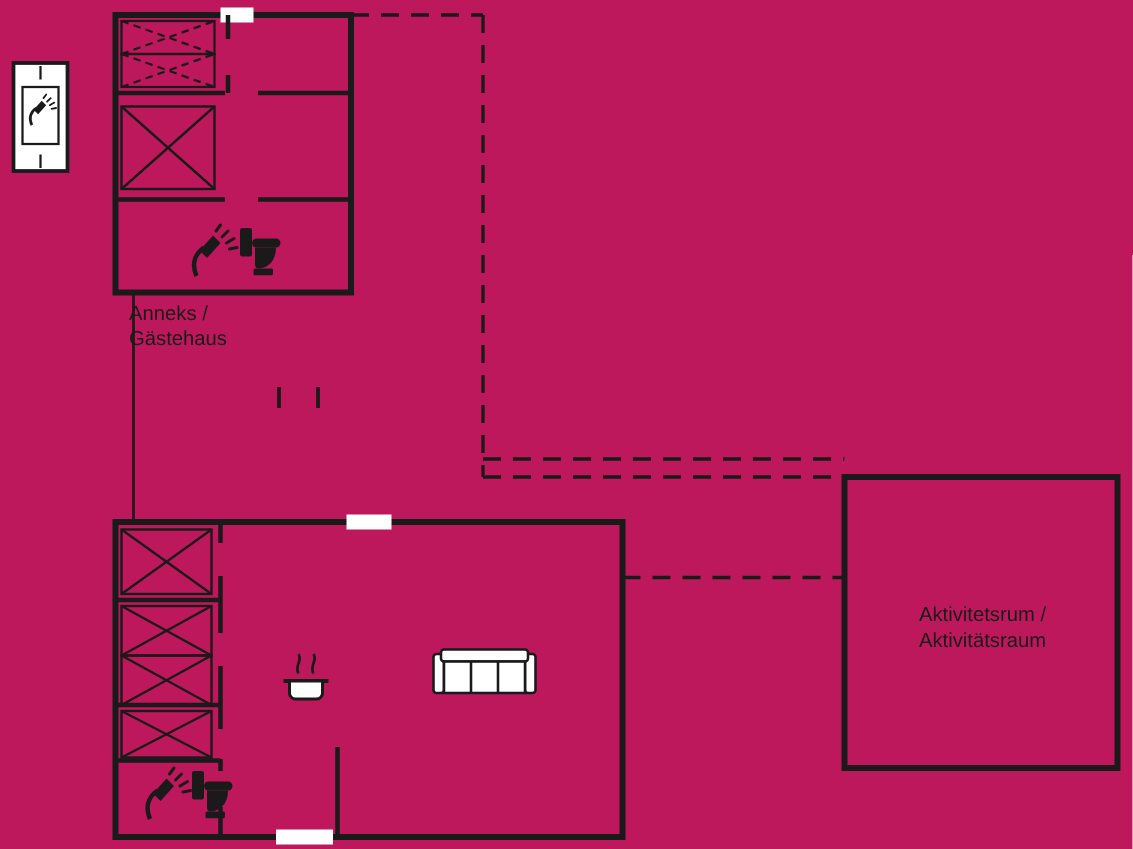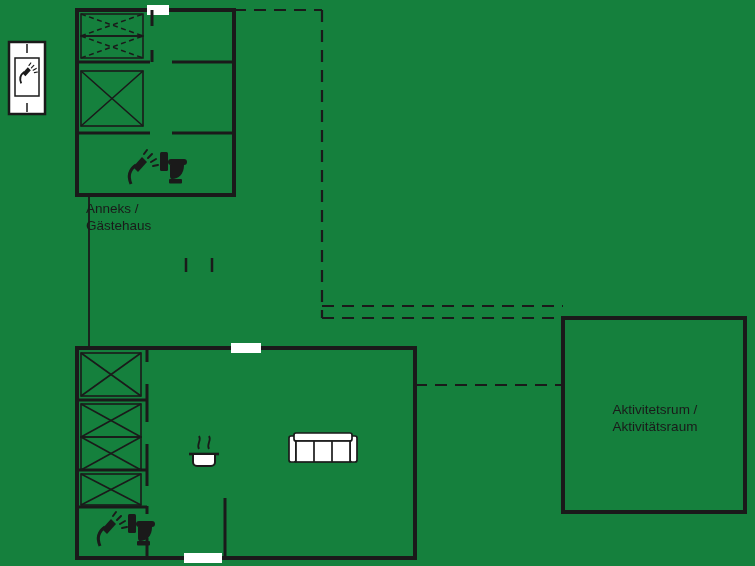--- a/index.html
+++ b/index.html
@@ -1,20 +1,20 @@
 <!DOCTYPE html>
 <html><head>
 <meta charset="utf-8">
 <style>
   html, body { margin: 0; padding: 0; background: #ffffff; }
   .stage {
     position: relative;
     width: 755px;
     height: 566px;
-    background: #15803d;
+    background: #be185d;
     font-family: "Liberation Sans", sans-serif;
     overflow: hidden;
   }
   svg { display: block; }
   text {
     font-family: "Liberation Sans", sans-serif;
     font-size: 13.5px;
     fill: #1a1a1a;
   }
 </style>

